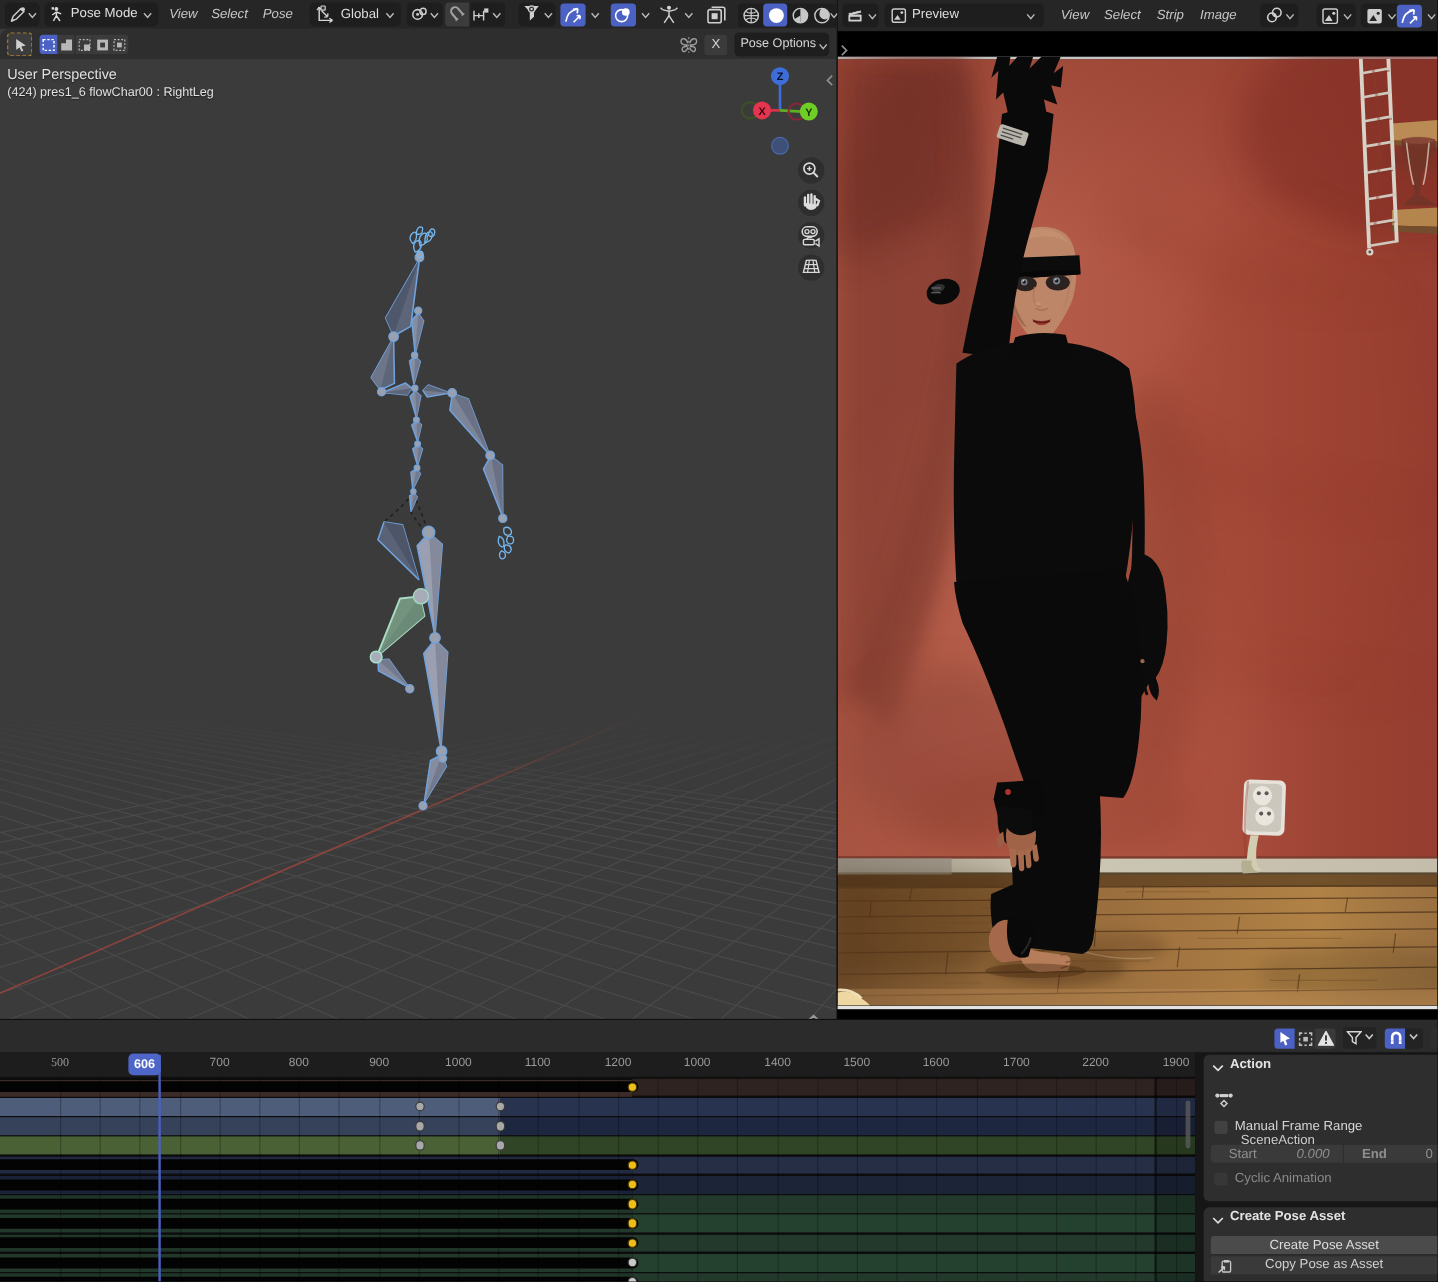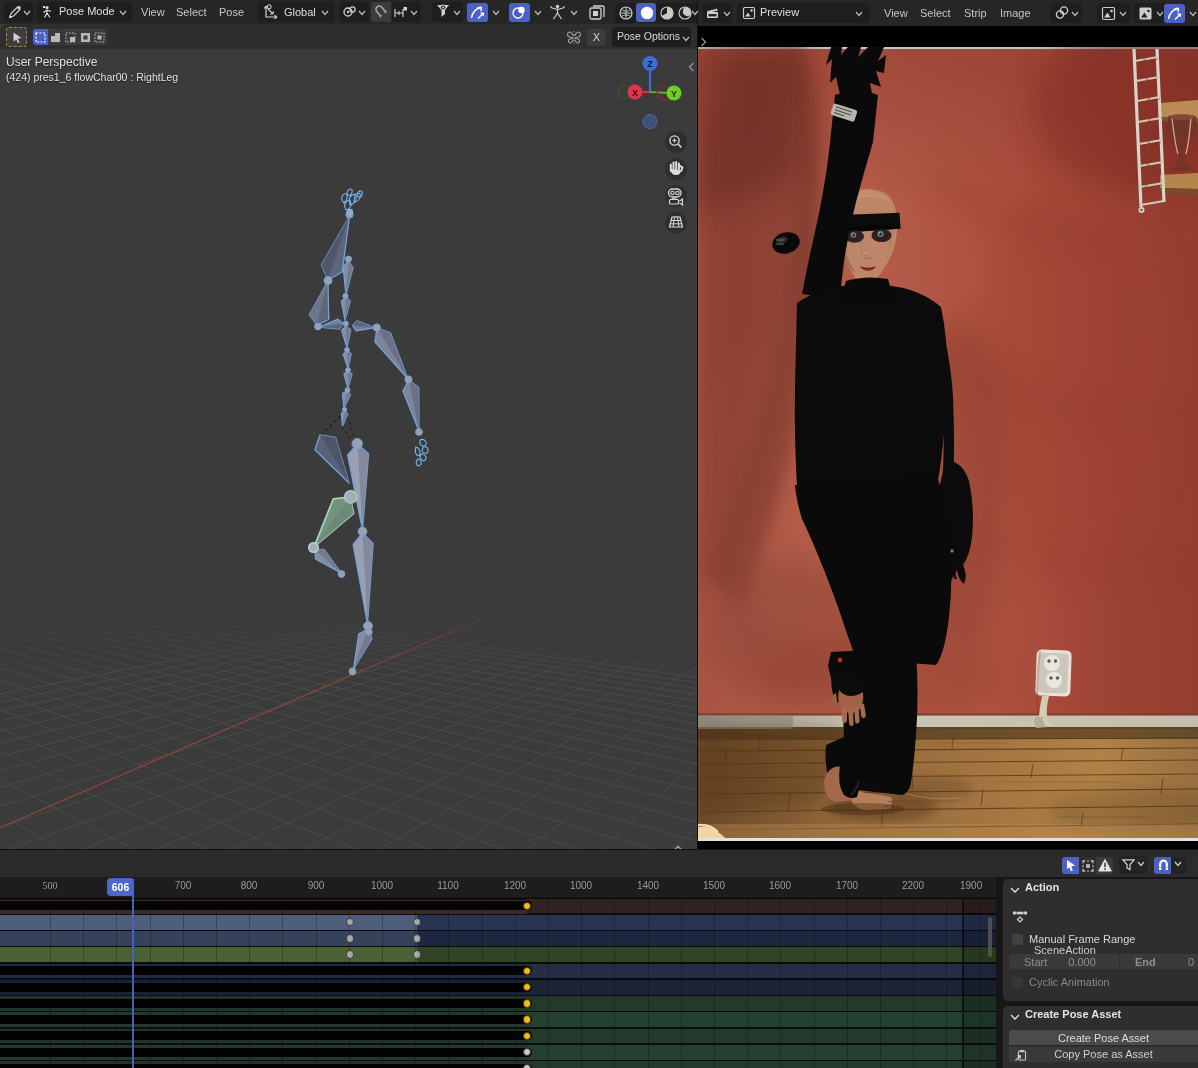--- a/index.html
+++ b/index.html
@@ -1,21 +1,21 @@
 <!DOCTYPE html>
 <html><head><meta charset="utf-8">
 <style>
 html,body{margin:0;padding:0;width:1198px;height:1068px;background:#111;overflow:hidden;
   font-family:"Liberation Sans",sans-serif;}
 *{box-sizing:border-box;}
 .abs{position:absolute;}
 #stage{position:relative;width:1198px;height:1068px;background:#0f0f0f;}
 .hdr{background:#262626;}
 .btn{background:#1e1e1e;border-radius:4px;display:flex;align-items:center;color:#cfcfcf;}
-.mtxt{color:#c6c6c6;font-size:11px;}
+.mtxt{color:#c6c6c6;font-size:11px;font-style:italic;}
 </style></head>
 <body>
 <div id="stage">
 
   <div class="abs" style="left:0;top:0;width:697px;height:849px;background:#3b3b3b;">
 
     <div class="abs hdr" style="left:0;top:0;width:697px;height:24px;"></div>
 
     <div class="abs" style="left:0;top:24px;width:697px;height:25px;background:#2e2e2e;border-radius:8px 0 0 0;"></div>
     <div id="vp-h1" class="abs" style="left:0;top:0;width:697px;height:24px;">
@@ -720,21 +720,21 @@
 <div class="abs" style="left:296px;top:3px;width:40px;text-align:center;font-size:10px;color:#9a9a9a;">900</div>
 <div class="abs" style="left:362px;top:3px;width:40px;text-align:center;font-size:10px;color:#9a9a9a;">1000</div>
 <div class="abs" style="left:428px;top:3px;width:40px;text-align:center;font-size:10px;color:#9a9a9a;">1100</div>
 <div class="abs" style="left:495px;top:3px;width:40px;text-align:center;font-size:10px;color:#9a9a9a;">1200</div>
 <div class="abs" style="left:561px;top:3px;width:40px;text-align:center;font-size:10px;color:#9a9a9a;">1000</div>
 <div class="abs" style="left:628px;top:3px;width:40px;text-align:center;font-size:10px;color:#9a9a9a;">1400</div>
 <div class="abs" style="left:694px;top:3px;width:40px;text-align:center;font-size:10px;color:#9a9a9a;">1500</div>
 <div class="abs" style="left:760px;top:3px;width:40px;text-align:center;font-size:10px;color:#9a9a9a;">1600</div>
 <div class="abs" style="left:827px;top:3px;width:40px;text-align:center;font-size:10px;color:#9a9a9a;">1700</div>
 <div class="abs" style="left:893px;top:3px;width:40px;text-align:center;font-size:10px;color:#9a9a9a;">2200</div>
-<div class="abs" style="left:960px;top:3px;width:40px;font-size:10px;color:#9a9a9a;">1900</div>
+<div class="abs" style="left:960px;top:3px;width:40px;text-align:center;font-size:10px;color:#9a9a9a;">1900</div>
       </div>
 
     <div id="rows" class="abs" style="left:0;top:48.00px;width:996px;height:171px;background:#0c0c0c;overflow:hidden;">
         <div class="abs" style="left:0;top:1.50px;width:527px;height:14.75px;background:#3a2a28;"></div>
 <div class="abs" style="left:527px;top:0.50px;width:469px;height:14.75px;background:#2f2322;"></div>
 <div class="abs" style="left:0;top:3.38px;width:531.5px;height:9px;background:#030303;border-radius:0 5px 5px 0;"></div>
 <div class="abs" style="left:0;top:16.75px;width:417px;height:14.75px;background:#4e5d7a;"></div>
 <div class="abs" style="left:417px;top:16.75px;width:579px;height:14.75px;background:#283350;"></div>
 <div class="abs" style="left:0;top:33.00px;width:417px;height:14.75px;background:#36415a;"></div>
 <div class="abs" style="left:417px;top:33.00px;width:579px;height:14.75px;background:#1e2740;"></div>
@@ -820,21 +820,21 @@
           <circle cx="13.5" cy="4" r="1.8" fill="#cfcfcf"></circle>
         <rect x="4.5" y="2.7" width="7" height="2.6" fill="#cfcfcf"></rect>
         <path d="M8 8 L10.5 10.5 L8 13 L5.5 10.5 Z" fill="none" stroke="#cfcfcf" stroke-width="1.2"></path>
       </svg>
       <div class="abs" style="left:38px;top:25px;color:#cccccc;margin-top:42px;">SceneAction</div>
       <div class="abs" style="left:16px;top:57px;width:11px;height:11px;background:#414141;border-radius:2px;"></div>
       <div class="abs" style="left:33px;top:56px;color:#d6d6d6;">Manual Frame Range</div>
       <div class="abs" style="left:13px;top:77px;width:110px;height:15px;background:#3a3a3a;border-radius:3px 0 0 3px;"></div>
       <div class="abs" style="left:124px;top:77px;width:78px;height:15px;background:#3a3a3a;border-radius:0;"></div>
       <div class="abs" style="left:28px;top:79px;color:#8f8f8f;">Start</div>
-      <div class="abs" style="left:60px;top:79px;width:52px;text-align:center;color:#8f8f8f;">0.000</div>
+      <div class="abs" style="left:60px;top:79px;width:52px;text-align:right;color:#8f8f8f;font-style:italic;">0.000</div>
       <div class="abs" style="left:139px;top:79px;color:#8f8f8f;font-weight:bold;">End</div>
       <div class="abs" style="left:192px;top:79px;color:#8f8f8f;">0</div>
       <div class="abs" style="left:16px;top:100px;width:11px;height:11px;background:#373737;border-radius:2px;"></div>
       <div class="abs" style="left:33px;top:99px;color:#8a8a8a;">Cyclic Animation</div>
 
       <div class="abs" style="left:7px;top:129px;width:195px;height:62px;background:#2e2e2e;border-radius:5px 0 0 0;"></div>
       <svg class="abs" style="left:14px;top:136px;" width="10" height="8">
           <path d="M1 2 L5 6 L9 2" stroke="#e0e0e0" stroke-width="1.4" fill="none"></path>
         </svg>
       <div class="abs" style="left:29px;top:131px;color:#e4e4e4;font-weight:bold;">Create Pose Asset</div>

